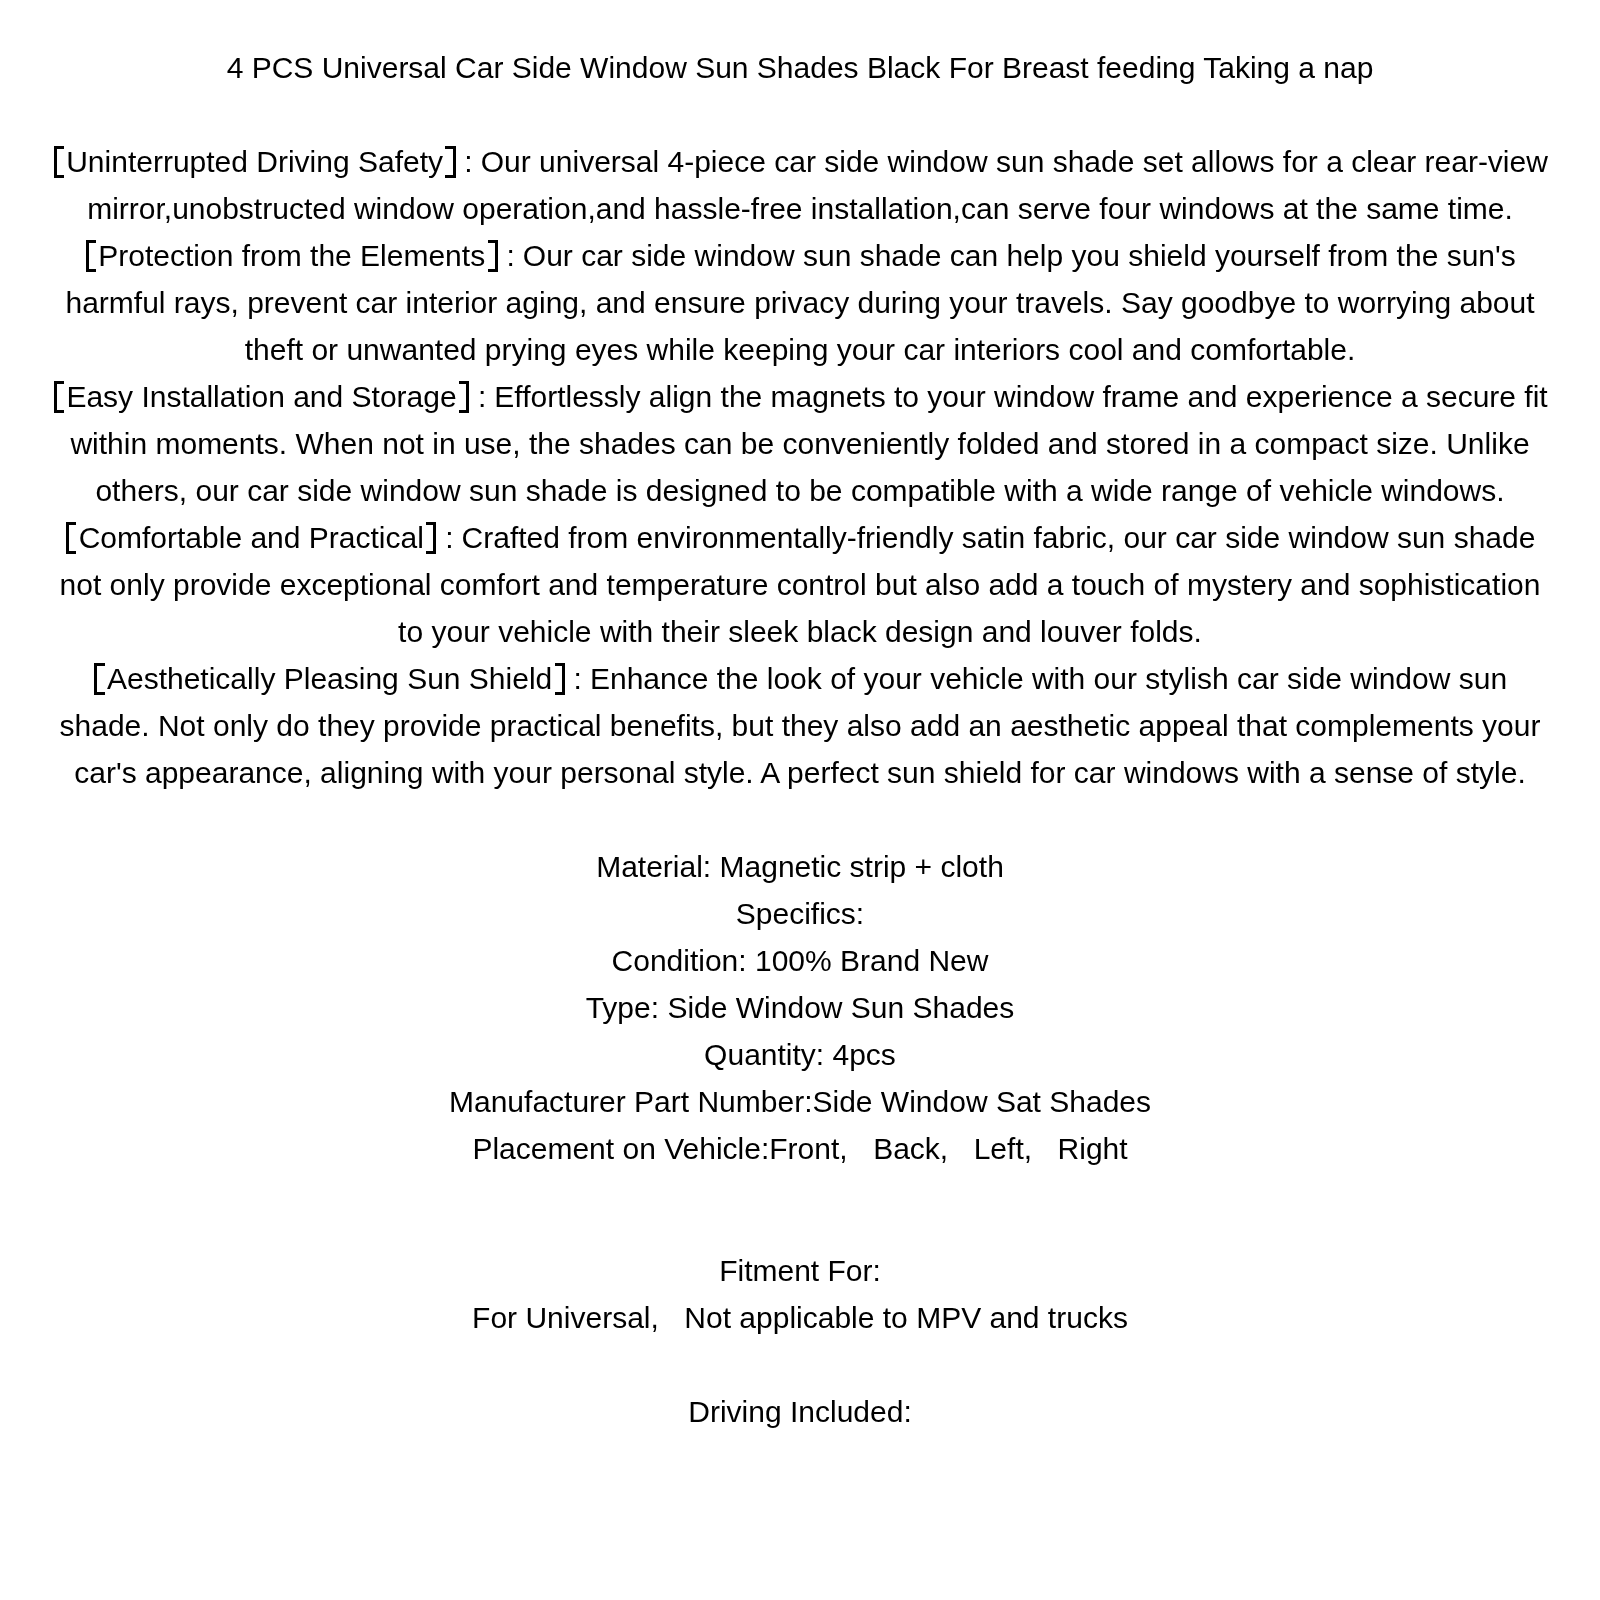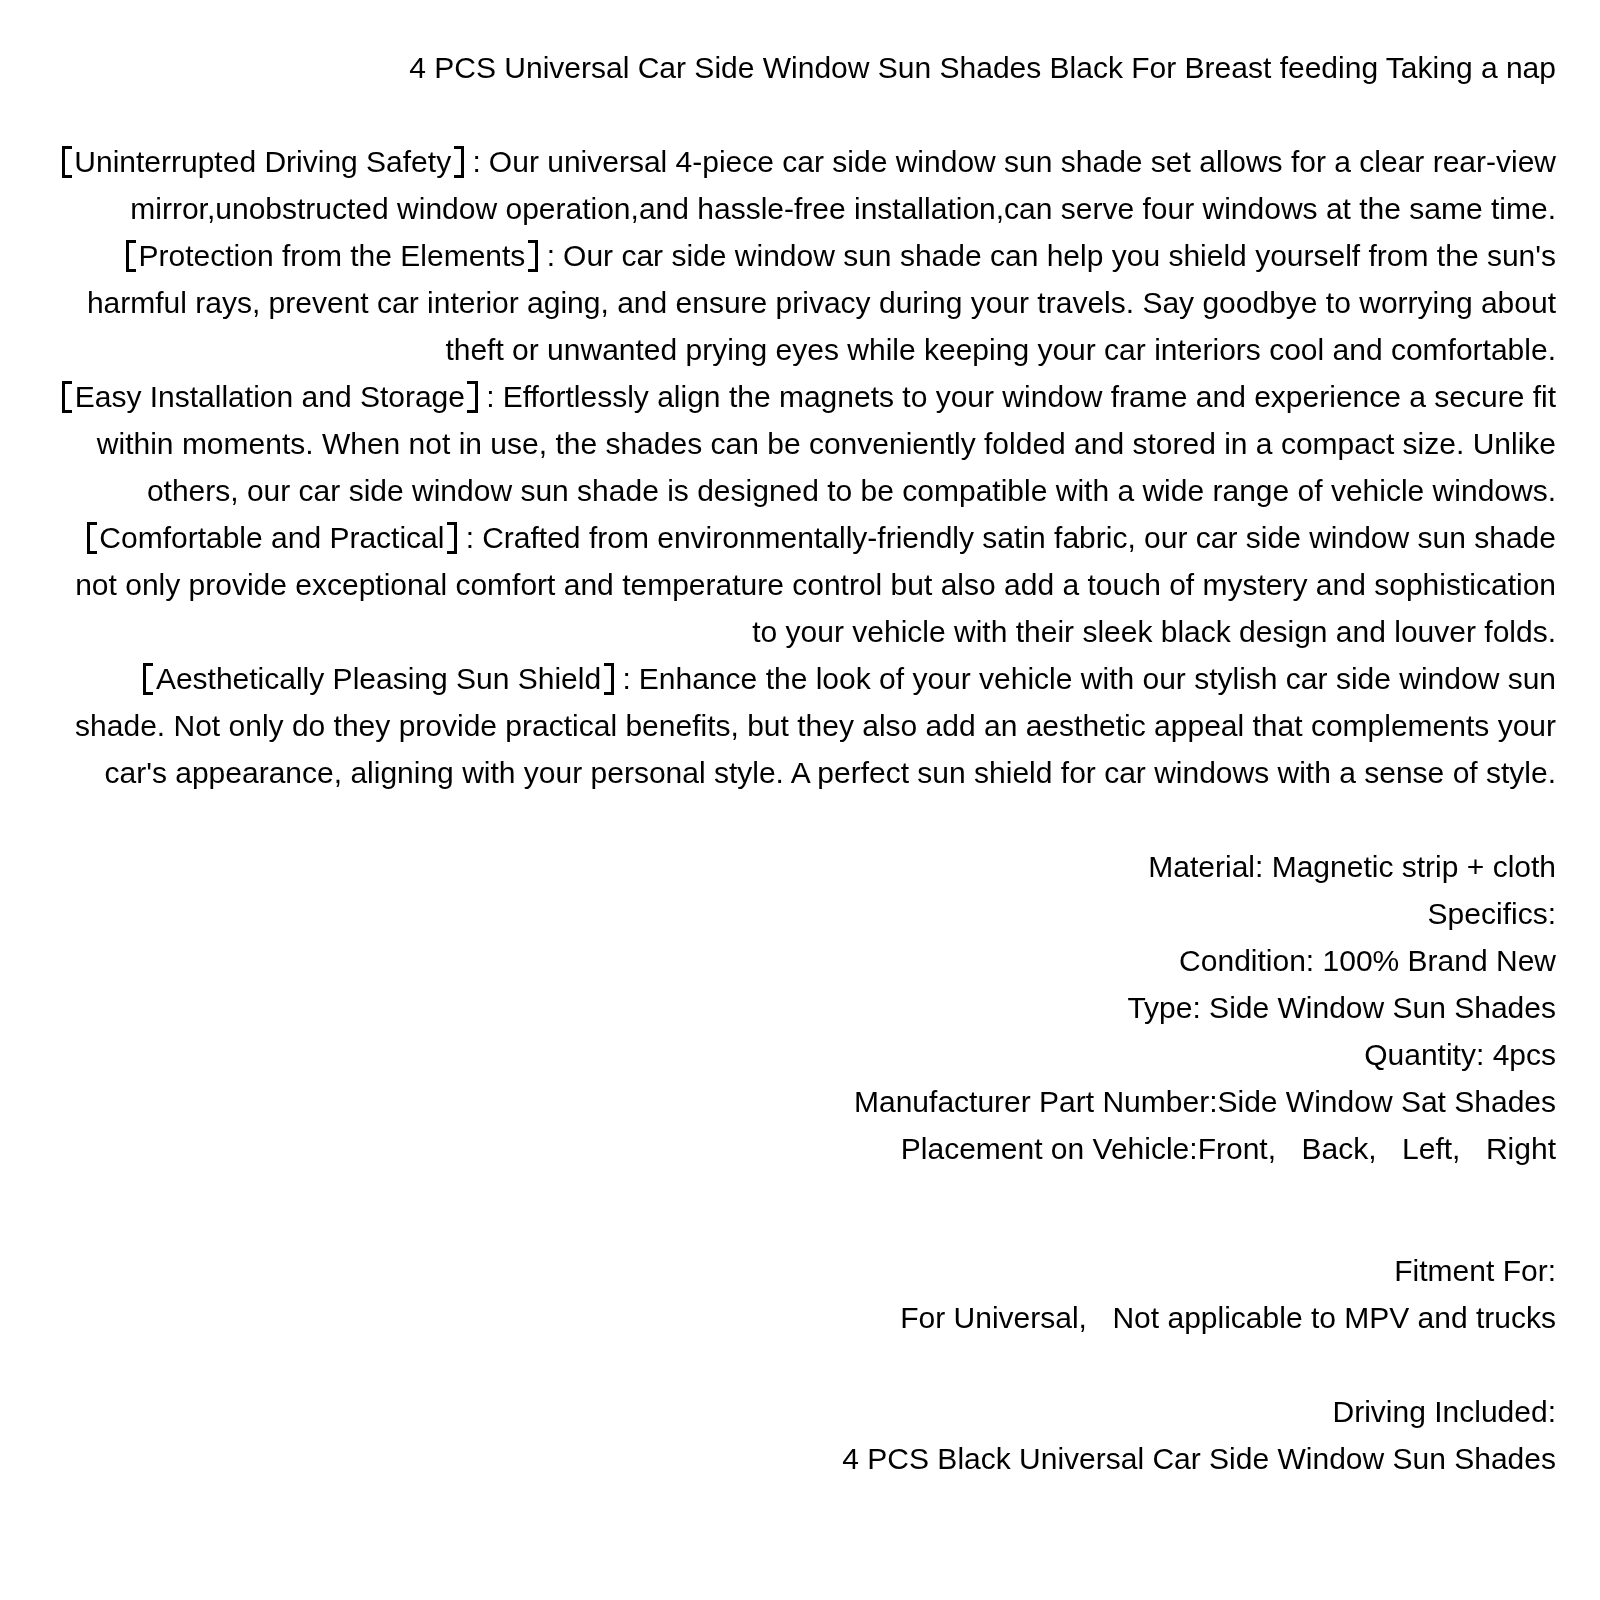--- a/index.html
+++ b/index.html
@@ -12,21 +12,21 @@
     width: 1600px;
     height: 1600px;
     box-sizing: border-box;
     padding: 44px 44px 0 44px;
     background: #ffffff;
     color: #000000;
     font-family: "Liberation Sans", "DejaVu Sans", sans-serif;
     font-size: 30px;
     line-height: 47px;
     overflow: hidden;
-    text-align: right;
+    text-align: center;
   }
   p.line {
     margin: 0;
     padding: 0;
   }
   .sp-47 { height: 47px; }
   .sp-75 { height: 75px; }
 
   
   .lb, .rb {
@@ -79,16 +79,15 @@
 
   <div>
     <p class="line">Fitment For:</p>
     <p class="line"><span>For Universal</span><span class="fwc">,</span><span>Not applicable to MPV and trucks</span></p>
   </div>
 
   <div class="sp-47"></div>
 
   <div>
     <p class="line">Driving Included:</p>
-    <p class="line">4 PCS Black Universal Car Side Window Sun Shades</p>
   </div>
 
 </div>
 
 </body></html>

